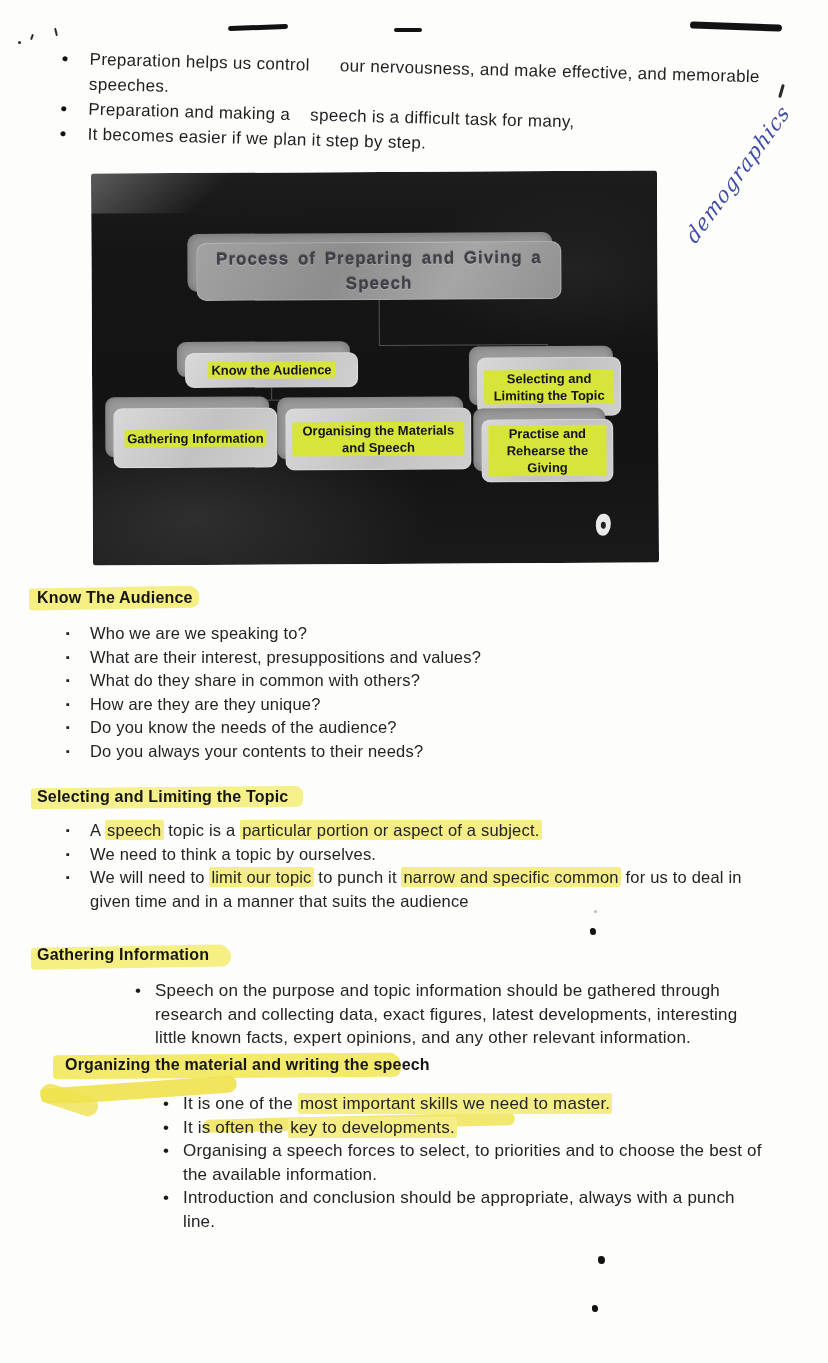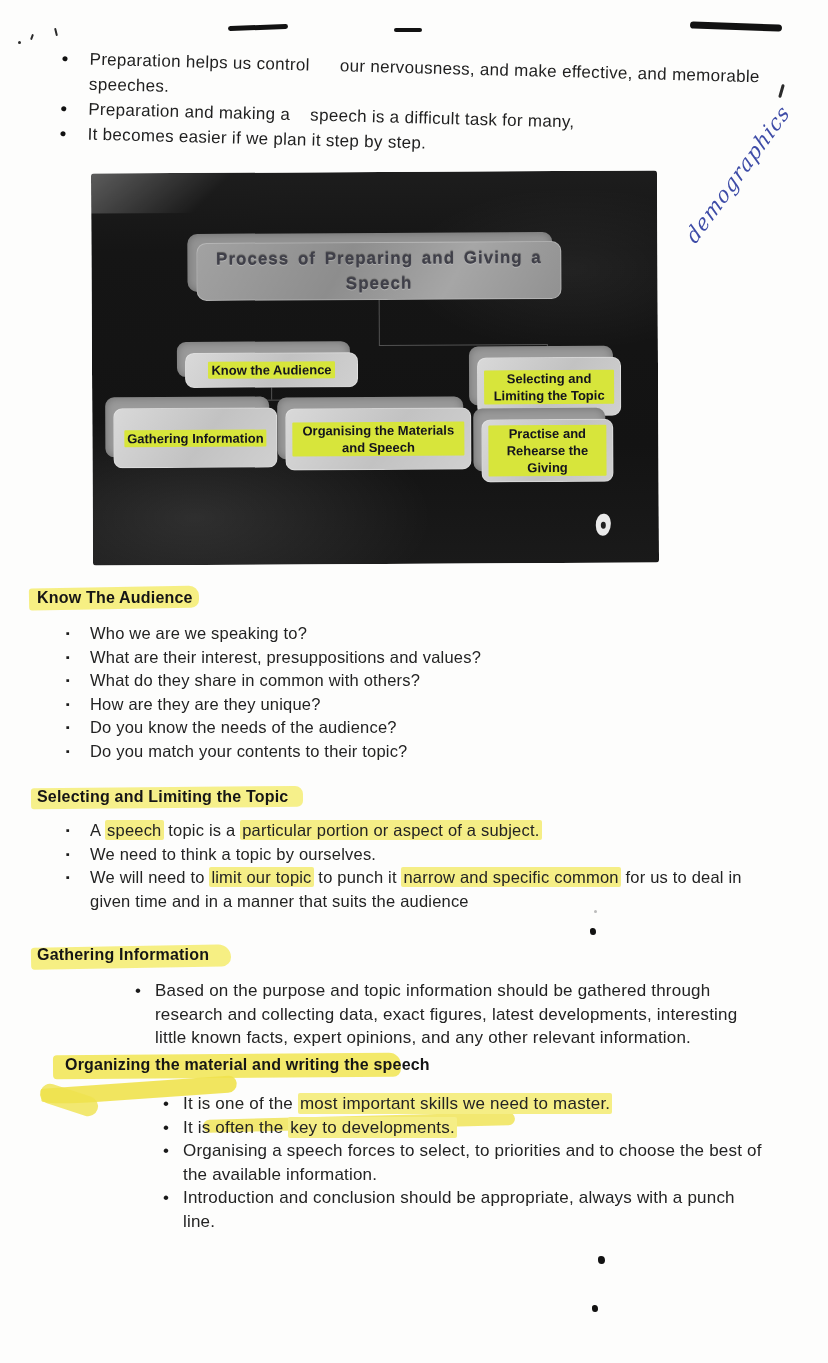--- a/index.html
+++ b/index.html
@@ -215,21 +215,21 @@
       <div class="row">
         <span class="marker">▪</span>
         <span class="bullet-text"><span>How are they are they unique?</span></span>
       </div>
       <div class="row">
         <span class="marker">▪</span>
         <span class="bullet-text"><span>Do you know the needs of the audience?</span></span>
       </div>
       <div class="row">
         <span class="marker">▪</span>
-        <span class="bullet-text"><span>Do you match your contents to their topic?</span></span>
+        <span class="bullet-text"><span>Do you always your contents to their needs?</span></span>
       </div>
     </div>
 </div>
 
 <div class="sec sec2">
   <div class="hmark"></div>
   <h3>Selecting and Limiting the Topic</h3>
   <div class="blist sq">
       <div class="row">
         <span class="marker">▪</span>
@@ -246,21 +246,21 @@
       </div>
     </div>
 </div>
 
 <div class="sec sec3">
   <div class="hmark"></div>
   <h3>Gathering Information</h3>
   <div class="blist rd">
       <div class="row">
         <span class="marker">•</span>
-        <span class="bullet-text"><span>Based on the purpose and topic information should be gathered through
+        <span class="bullet-text"><span>Speech on the purpose and topic information should be gathered through
 research and collecting data, exact figures, latest developments, interesting
 little known facts, expert opinions, and any other relevant information.</span></span>
       </div>
     </div>
 </div>
 
 <div class="sec sec4">
   <div class="hmark"></div>
   <div class="swoosh s1"></div>
   <div class="swoosh s2"></div>

